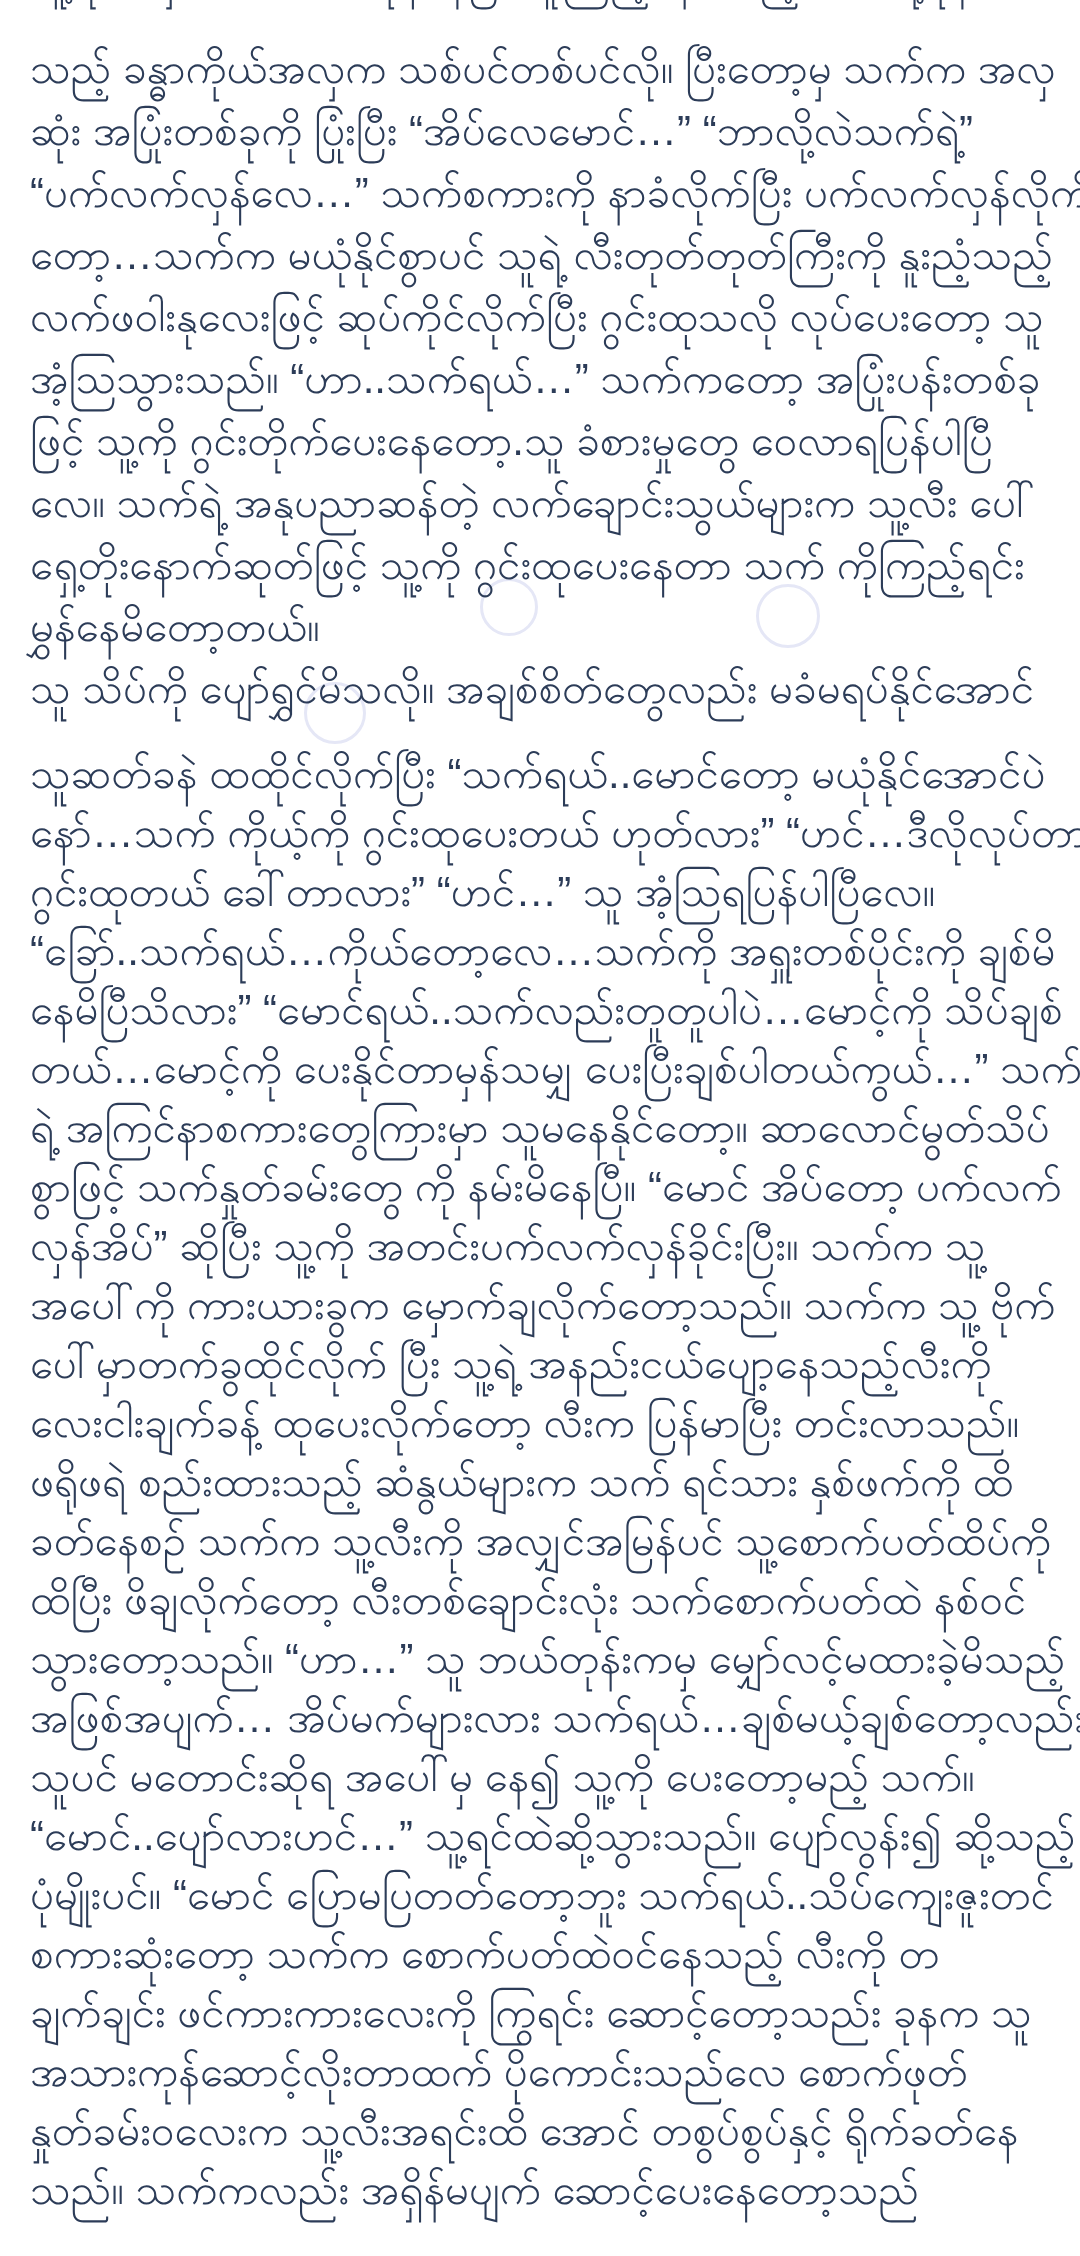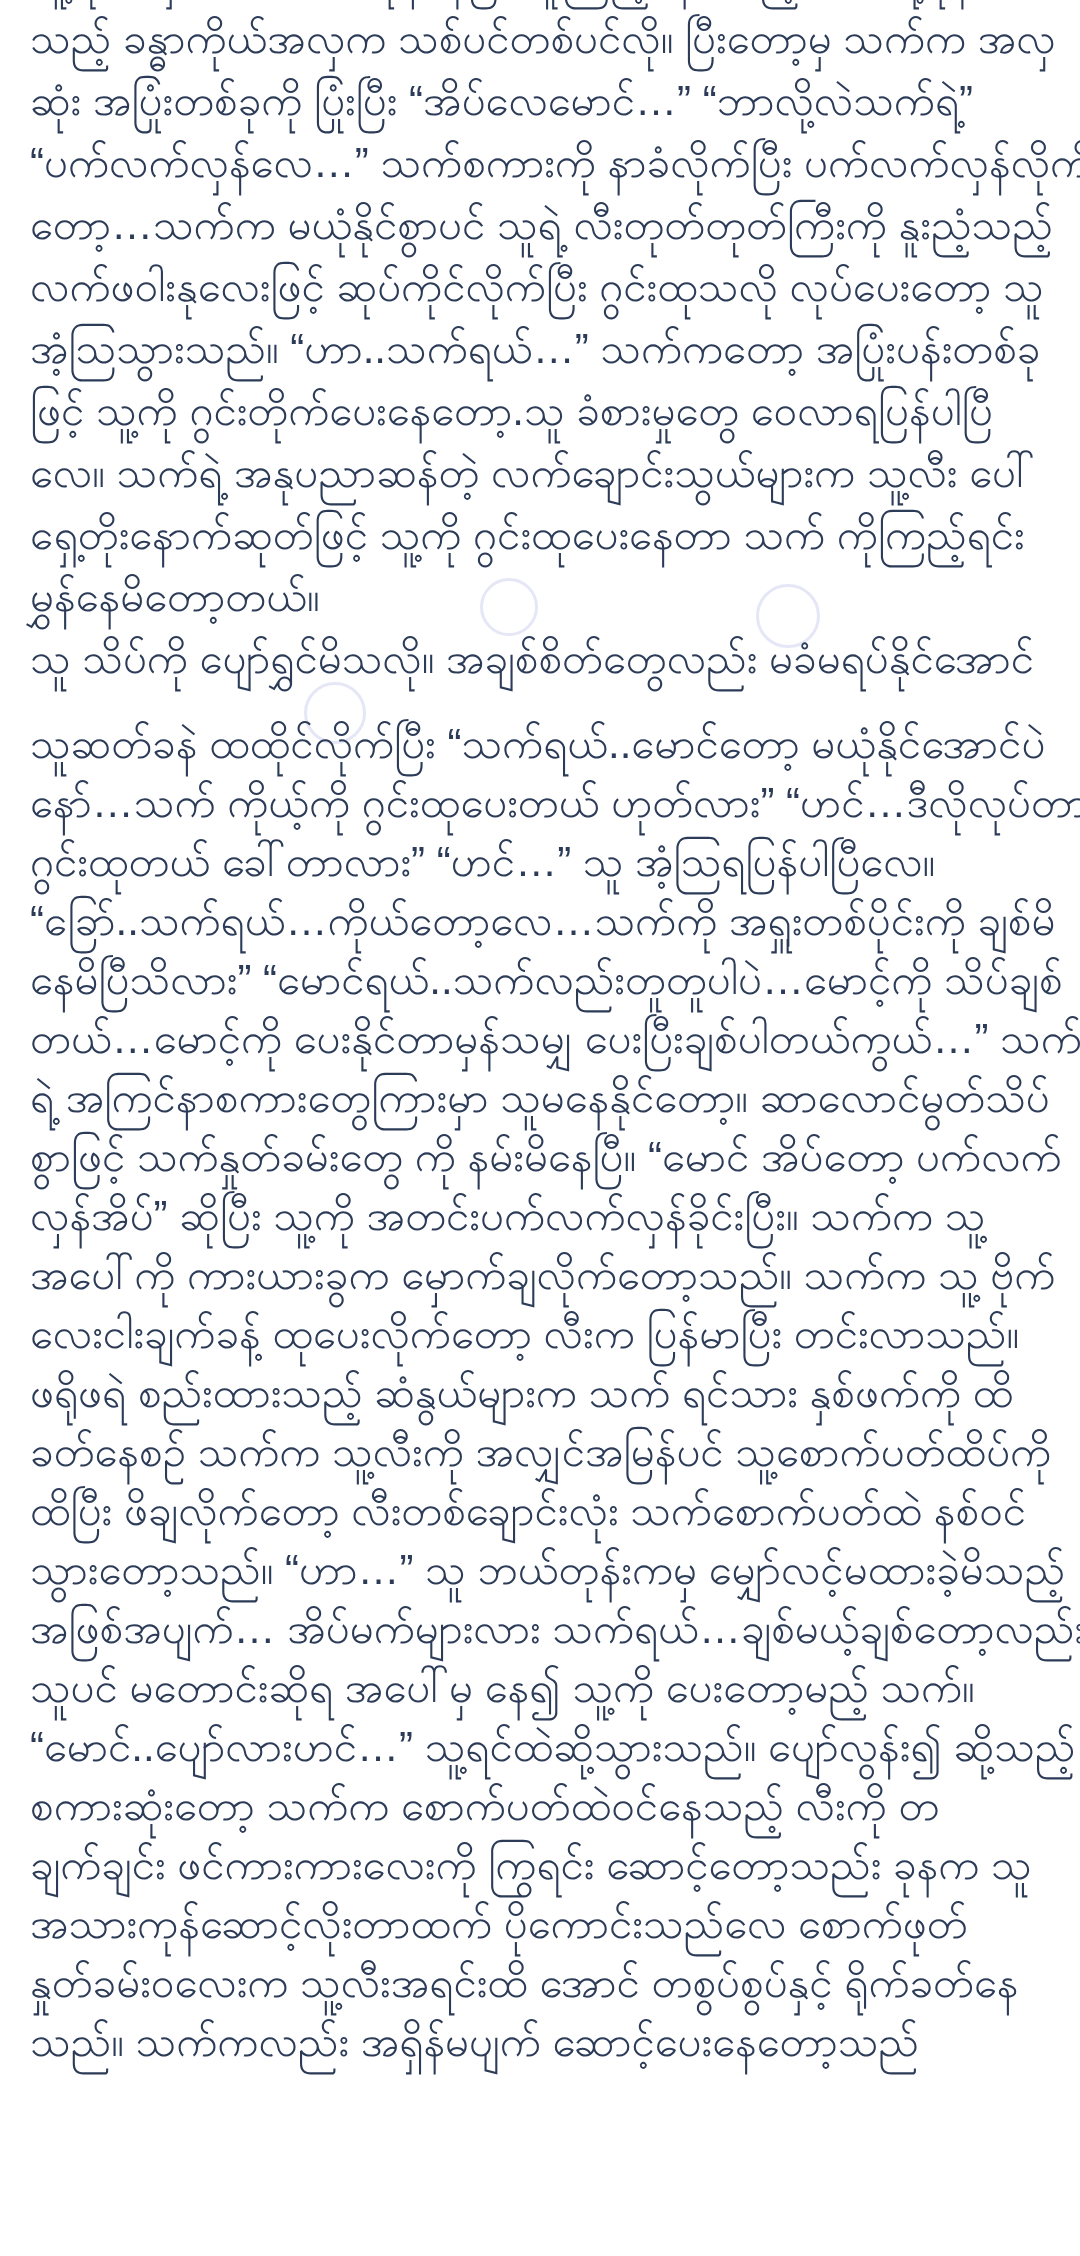--- a/index.html
+++ b/index.html
@@ -30,21 +30,21 @@
     position: absolute;
     left: 30px;
     top: -54px;
     width: 1024px;
     z-index: 1;
     color: #2c3c58;
     font-size: 42px;
     font-weight: 400;
   }
   .para { margin: 0; }
-  .para-1 { line-height: 62px; }
+  .para-1 { line-height: 62px; margin-top: 30px; }
   .para-2 { line-height: 59px; margin-top: 24px; }
   .line {
     white-space: nowrap;
     overflow: visible;
   }
   .clipped-top {
     display: block;
     height: 62px;
     line-height: 62px;
     white-space: nowrap;
@@ -79,28 +79,30 @@
   <div class="line">သူဆတ်ခနဲ ထထိုင်လိုက်ပြီး “သက်ရယ်..မောင်တော့ မယုံနိုင်အောင်ပဲ</div>
       <div class="line">နော်…သက် ကိုယ့်ကို ဂွင်းထုပေးတယ် ဟုတ်လား” “ဟင်…ဒီလိုလုပ်တာ</div>
       <div class="line">ဂွင်းထုတယ် ခေါ်တာလား” “ဟင်…” သူ အံ့သြရပြန်ပါပြီလေ။</div>
       <div class="line">“ခြော်..သက်ရယ်…ကိုယ်တော့လေ…သက်ကို အရှူးတစ်ပိုင်းကို ချစ်မိ</div>
       <div class="line">နေမိပြီသိလား” “မောင်ရယ်..သက်လည်းတူတူပါပဲ…မောင့်ကို သိပ်ချစ်</div>
       <div class="line">တယ်…မောင့်ကို ပေးနိုင်တာမှန်သမျှ ပေးပြီးချစ်ပါတယ်ကွယ်…” သက်</div>
       <div class="line">ရဲ့ အကြင်နာစကားတွေကြားမှာ သူမနေနိုင်တော့။ ဆာလောင်မွတ်သိပ်</div>
       <div class="line">စွာဖြင့် သက်နှုတ်ခမ်းတွေ ကို နမ်းမိနေပြီ။ “မောင် အိပ်တော့ ပက်လက်</div>
       <div class="line">လှန်အိပ်” ဆိုပြီး သူ့ကို အတင်းပက်လက်လှန်ခိုင်းပြီး။ သက်က သူ့</div>
       <div class="line">အပေါ်ကို ကားယားခွက မှောက်ချလိုက်တော့သည်။ သက်က သူ့ ဗိုက်</div>
+      <div class="line">ပေါ်မှာတက်ခွထိုင်လိုက် ပြီး သူ့ရဲ့ အနည်းငယ်ပျော့နေသည့်လီးကို</div>
       <div class="line">လေးငါးချက်ခန့် ထုပေးလိုက်တော့ လီးက ပြန်မာပြီး တင်းလာသည်။</div>
       <div class="line">ဖရိုဖရဲ စည်းထားသည့် ဆံနွယ်များက သက် ရင်သား နှစ်ဖက်ကို ထိ</div>
       <div class="line">ခတ်နေစဉ် သက်က သူ့လီးကို အလျှင်အမြန်ပင် သူ့စောက်ပတ်ထိပ်ကို</div>
       <div class="line">ထိပြီး ဖိချလိုက်တော့ လီးတစ်ချောင်းလုံး သက်စောက်ပတ်ထဲ နစ်ဝင်</div>
       <div class="line">သွားတော့သည်။ “ဟာ…” သူ ဘယ်တုန်းကမှ မျှော်လင့်မထားခဲ့မိသည့်</div>
       <div class="line">အဖြစ်အပျက်… အိပ်မက်များလား သက်ရယ်…ချစ်မယ့်ချစ်တော့လည်း</div>
       <div class="line">သူပင် မတောင်းဆိုရ အပေါ်မှ နေ၍ သူ့ကို ပေးတော့မည့် သက်။</div>
       <div class="line">“မောင်..ပျော်လားဟင်…” သူ့ရင်ထဲဆို့သွားသည်။ ပျော်လွန်း၍ ဆို့သည့်</div>
+      <div class="line">ပုံမျိုးပင်။ “မောင် ပြောမပြတတ်တော့ဘူး သက်ရယ်..သိပ်ကျေးဇူးတင်</div>
       <div class="line">စကားဆုံးတော့ သက်က စောက်ပတ်ထဲဝင်နေသည့် လီးကို တ</div>
       <div class="line">ချက်ချင်း ဖင်ကားကားလေးကို ကြွရင်း ဆောင့်တော့သည်း ခုနက သူ</div>
       <div class="line">အသားကုန်ဆောင့်လိုးတာထက် ပိုကောင်းသည်လေ စောက်ဖုတ်</div>
       <div class="line">နှုတ်ခမ်းဝလေးက သူ့လီးအရင်းထိ အောင် တစွပ်စွပ်နှင့် ရိုက်ခတ်နေ</div>
     </div>
 
   <div class="para para-2" style="margin-top:0;">
     <div class="line">သည်။ သက်ကလည်း အရှိန်မပျက် ဆောင့်ပေးနေတော့သည်</div>
   </div>
 </div>

